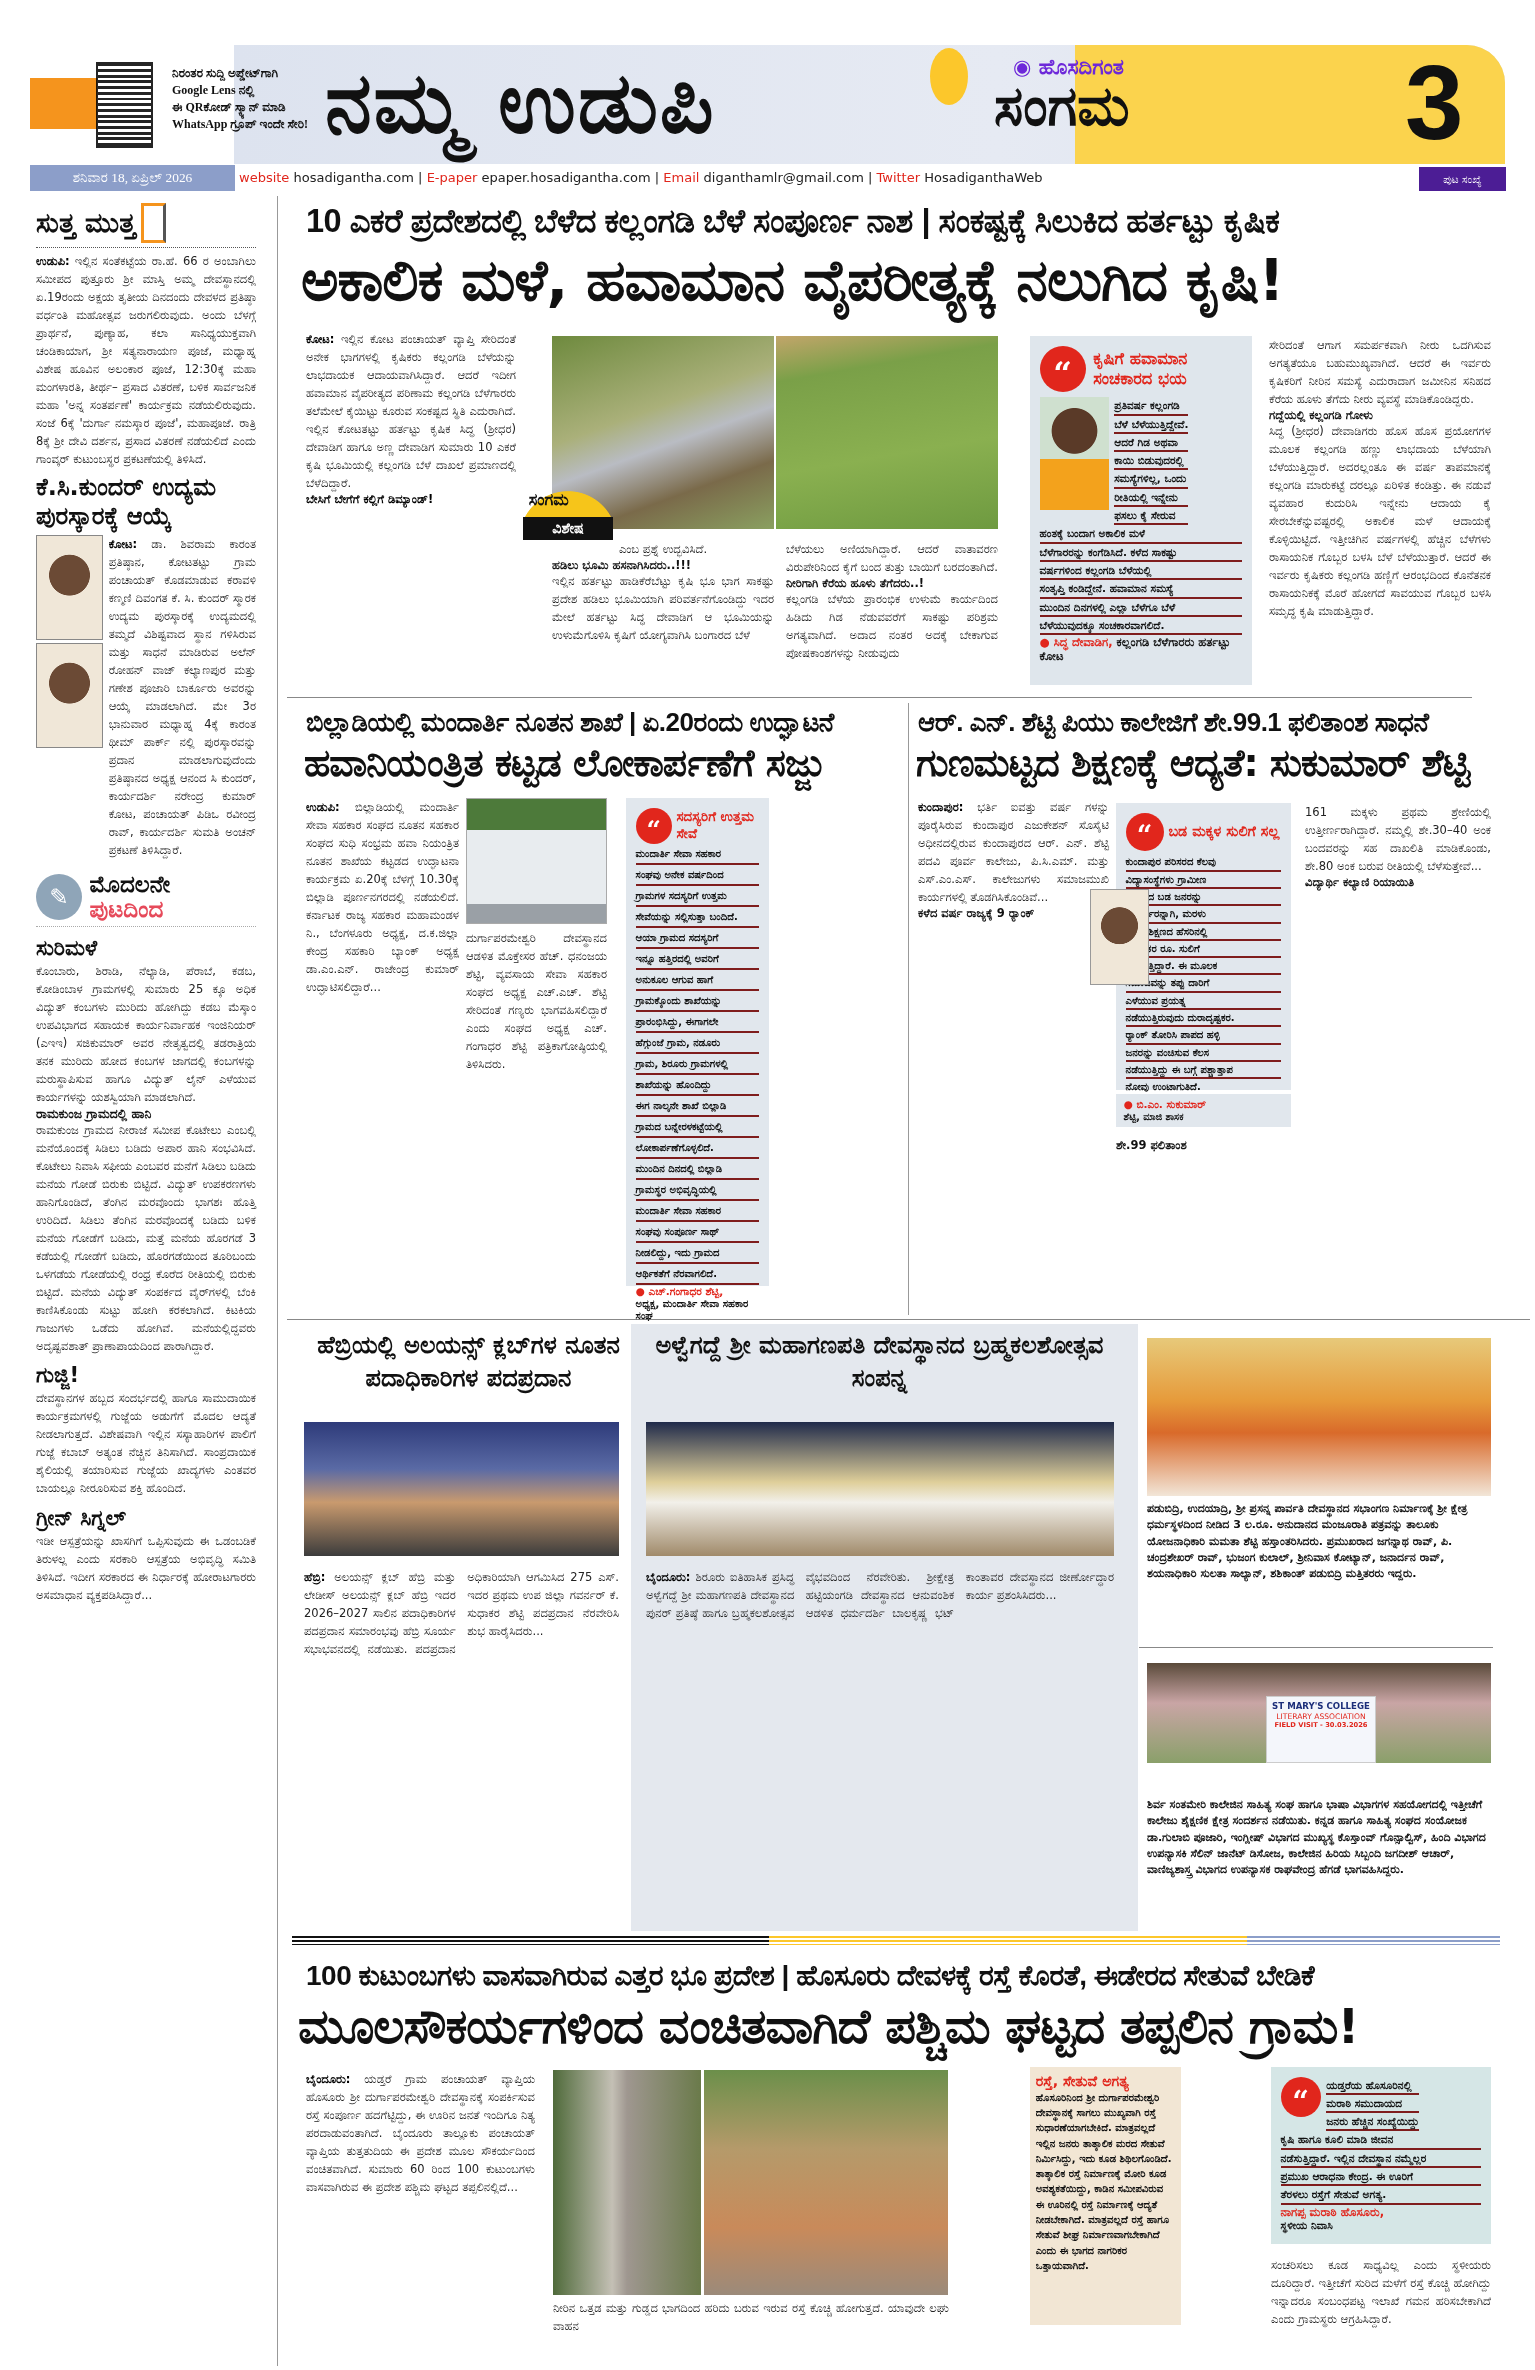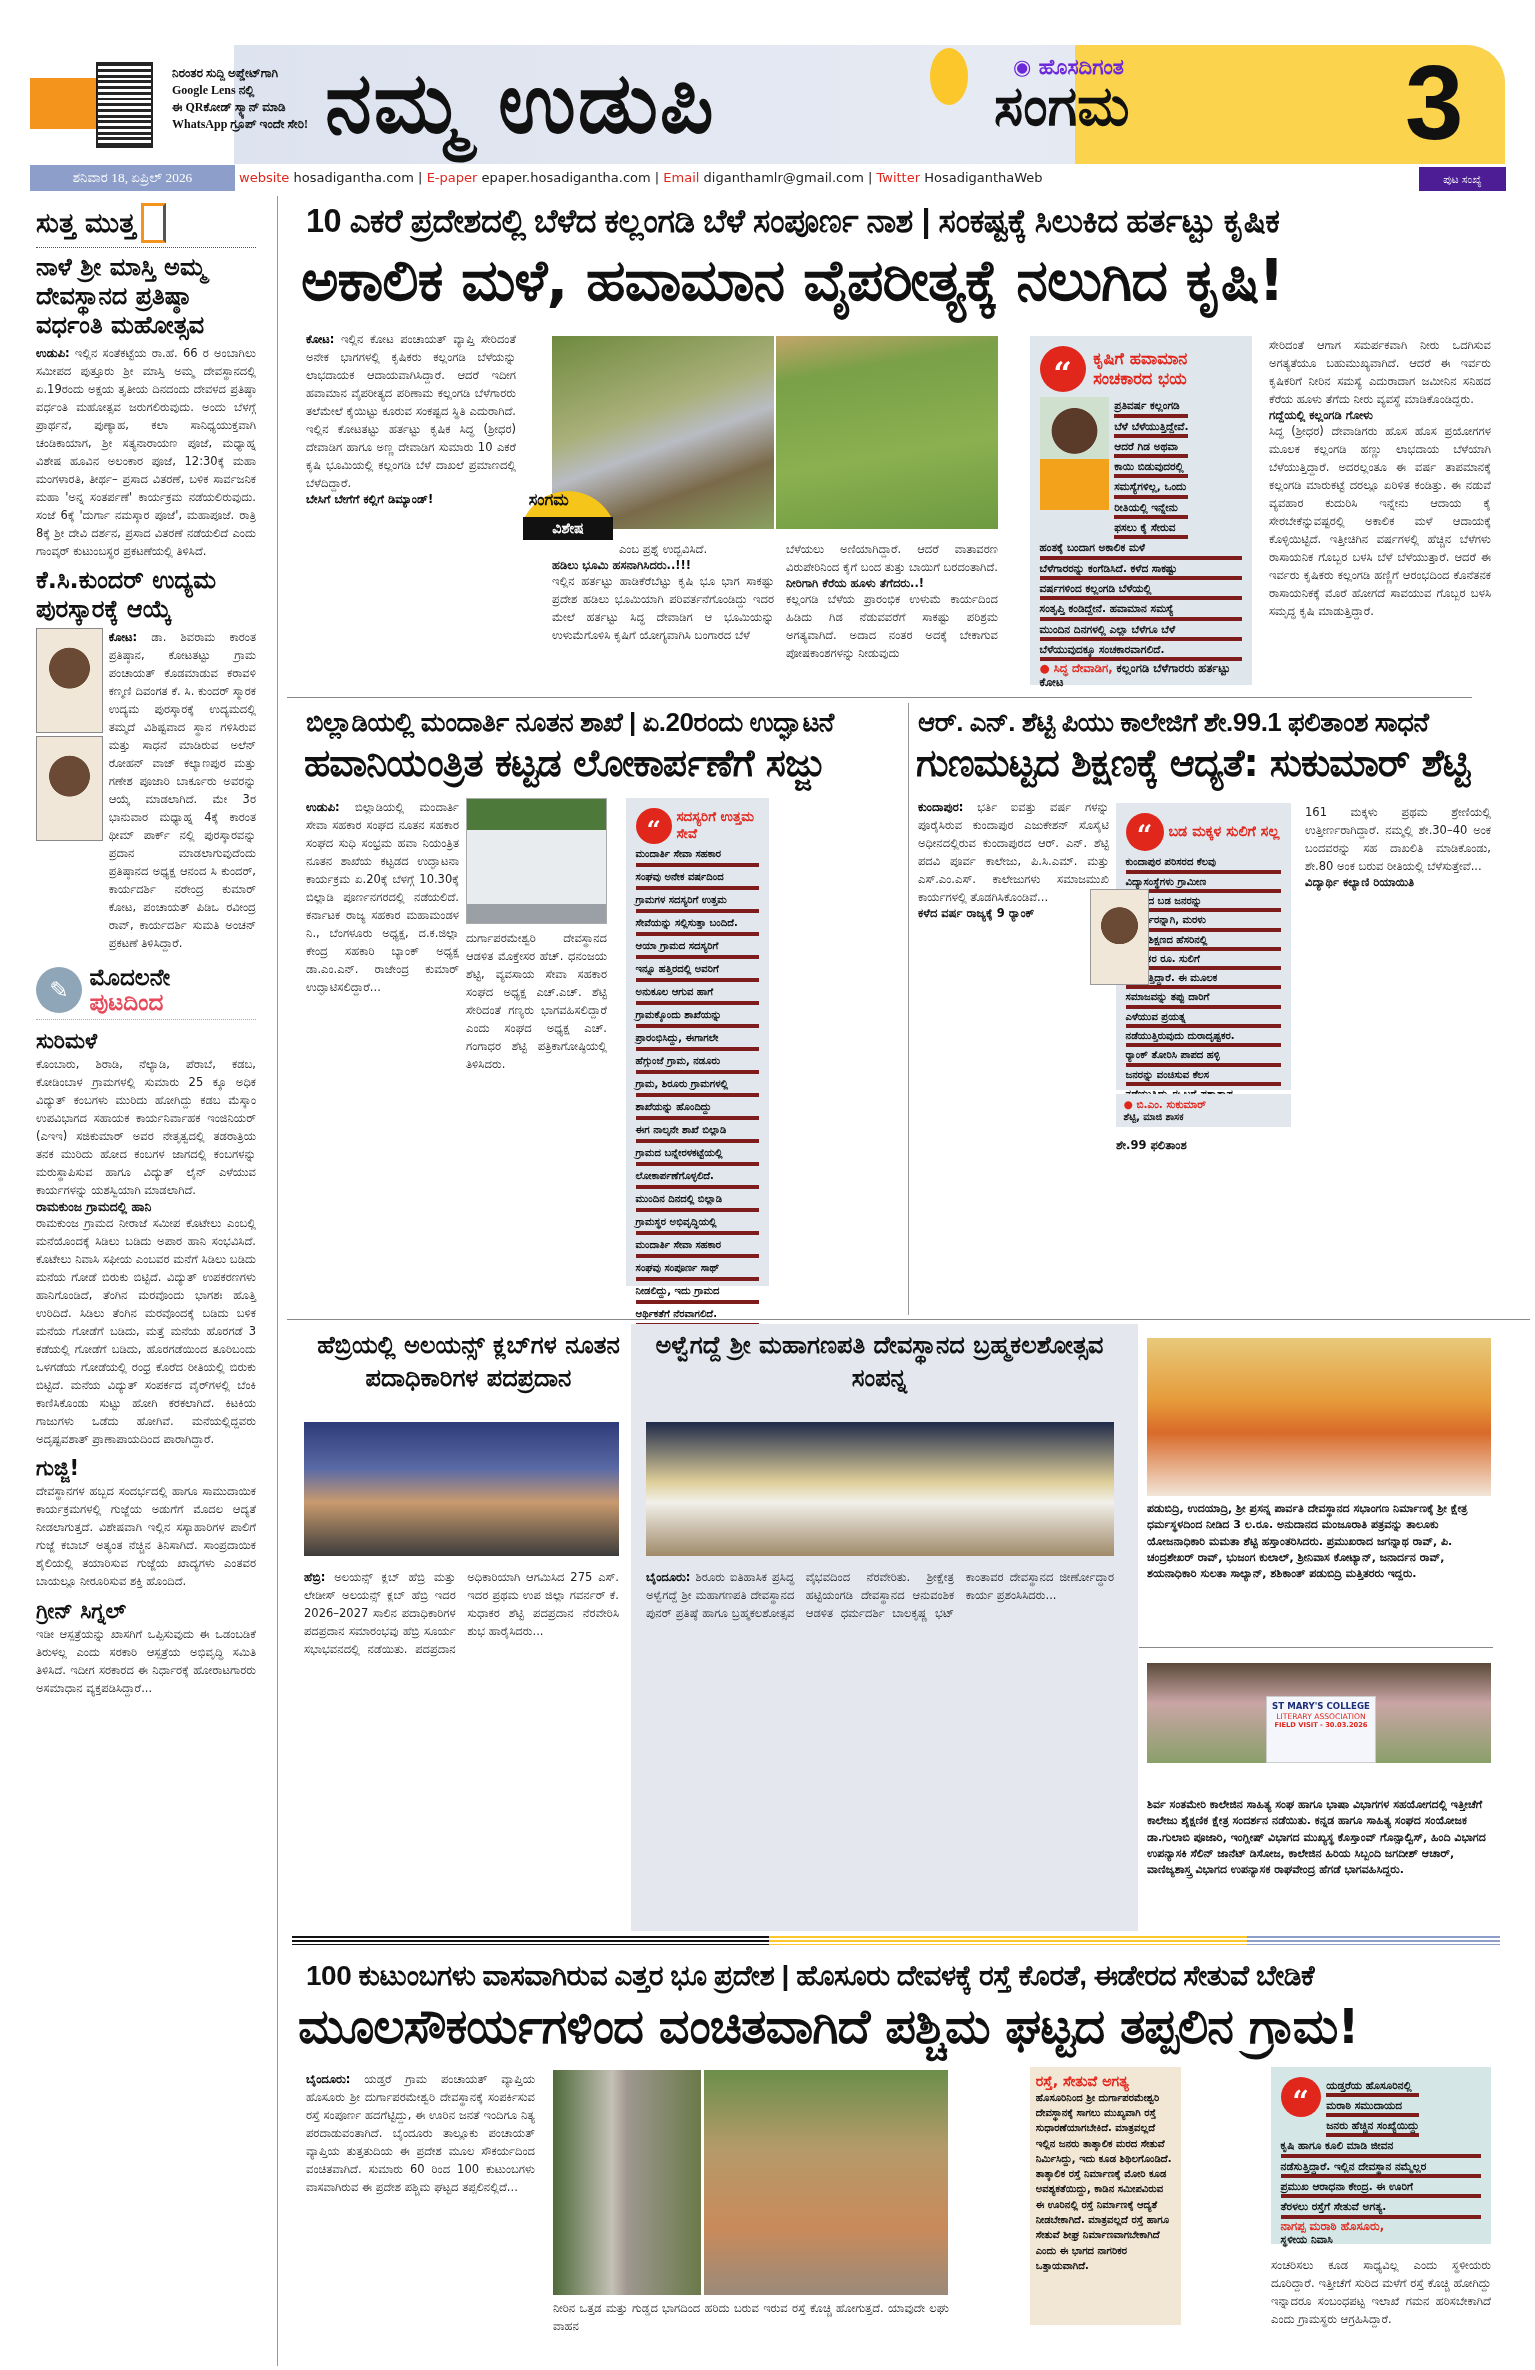--- a/index.html
+++ b/index.html
@@ -34,21 +34,21 @@
 .photo.person{background:radial-gradient(circle at 50% 38%,#6b4a35 0 28%,#f0e7d8 29% 100%)}
 .photo.group{background:linear-gradient(180deg,#2e3b7a 0%,#5a6aa5 35%,#c99a6e 60%,#3c3c3c 100%)}
 .photo.temple{background:linear-gradient(180deg,#e7c97a 0%,#e69a3a 40%,#d96a2a 60%,#f2e6d8 100%)}
 .photo.road{background:linear-gradient(180deg,#6b8f4a 0%,#b59a6a 35%,#c98a5a 70%,#9b8a7a 100%)}
 .photo.tree{background:linear-gradient(90deg,#4f6a3a 0%,#c4c0b5 40%,#9f9790 50%,#6a7a4a 100%)}
 .photo.building{background:linear-gradient(180deg,#4d7a3a 0 25%,#e8ecef 25% 85%,#9aa0a6 85%)}
 .quote-box{background:#dfe6ec;padding:9.6px}
 .quote-title{color:#e1261c;font-size:16.3px;font-weight:900;line-height:20px}
 .qicon{width:46px;height:46px;border-radius:50%;background:#e1261c;color:#fff;font-size:32.5px;font-weight:900;text-align:center;line-height:55px;flex:none;font-family:"DejaVu Serif",serif}
 .quote-body{font-size:11.5px;font-weight:bold;line-height:20px}
-.quote-body p{border-bottom:4px solid #7f1d1d}
+.quote-body p{border-bottom:2px solid #7f1d1d}
 .quote-author{color:#e1261c;font-size:12.4px;font-weight:bold}
 .caption{font-size:12px;font-weight:bold;line-height:19px}
 .stripe{height:9.6px}
 </style>
 </head>
 <body>
 
 <div class="abs masthead-bg"></div>
 <div class="abs mast-yellow"></div>
 <div class="abs orange-bar"></div>
@@ -82,21 +82,20 @@
 <div class="abs vline" style="left:277px;top:196px;height:2170px"></div>
 <div class="abs hline" style="left:287px;top:697px;width:1185px"></div>
 <div class="abs vline" style="left:908px;top:703px;height:612px"></div>
 <div class="abs hline" style="left:287px;top:1319px;width:1243px"></div>
 
 <div class="abs col-left">
   <div class="sm-logo">
     <span>ಸುತ್ತ ಮುತ್ತ</span>
     <span class="door"></span>
   </div>
-  <div class="lh">ನಾಳೆ ಶ್ರೀ ಮಾಸ್ತಿ ಅಮ್ಮ ದೇವಸ್ಥಾನದ ಪ್ರತಿಷ್ಠಾ ವರ್ಧಂತಿ ಮಹೋತ್ಸವ</div>
   <p class="body-txt" style="margin-top:3.8px"><b>ಉಡುಪಿ:</b> <span>ಇಲ್ಲಿನ ಸಂತೆಕಟ್ಟೆಯ ರಾ.ಹೆ. 66 ರ ಅಂಬಾಗಿಲು ಸಮೀಪದ ಪುತ್ತೂರು ಶ್ರೀ ಮಾಸ್ತಿ ಅಮ್ಮ ದೇವಸ್ಥಾನದಲ್ಲಿ ಏ.19ರಂದು ಅಕ್ಷಯ ತೃತೀಯ ದಿನದಂದು ದೇವಳದ ಪ್ರತಿಷ್ಠಾ ವರ್ಧಂತಿ ಮಹೋತ್ಸವ ಜರುಗಲಿರುವುದು. ಅಂದು ಬೆಳಗ್ಗೆ ಪ್ರಾರ್ಥನೆ, ಪುಣ್ಯಾಹ, ಕಲಾ ಸಾನಿಧ್ಯಯುಕ್ತವಾಗಿ ಚಂಡಿಕಾಯಾಗ, ಶ್ರೀ ಸತ್ಯನಾರಾಯಣ ಪೂಜೆ, ಮಧ್ಯಾಹ್ನ ವಿಶೇಷ ಹೂವಿನ ಅಲಂಕಾರ ಪೂಜೆ, 12:30ಕ್ಕೆ ಮಹಾ ಮಂಗಳಾರತಿ, ತೀರ್ಥ– ಪ್ರಸಾದ ವಿತರಣೆ, ಬಳಿಕ ಸಾರ್ವಜನಿಕ ಮಹಾ 'ಅನ್ನ ಸಂತರ್ಪಣೆ' ಕಾರ್ಯಕ್ರಮ ನಡೆಯಲಿರುವುದು. ಸಂಜೆ 6ಕ್ಕೆ 'ದುರ್ಗಾ ನಮಸ್ಕಾರ ಪೂಜೆ', ಮಹಾಪೂಜೆ. ರಾತ್ರಿ 8ಕ್ಕೆ ಶ್ರೀ ದೇವಿ ದರ್ಶನ, ಪ್ರಸಾದ ವಿತರಣೆ ನಡೆಯಲಿದೆ ಎಂದು ಗಾಂವ್ಕರ್ ಕುಟುಂಬಸ್ಥರ ಪ್ರಕಟಣೆಯಲ್ಲಿ ತಿಳಿಸಿದೆ.</span></p>
   <div class="lh">ಕೆ.ಸಿ.ಕುಂದರ್ ಉದ್ಯಮ ಪುರಸ್ಕಾರಕ್ಕೆ ಆಯ್ಕೆ</div>
   <div style="display:flex;gap:5.7px;margin-top:3.8px">
     <div style="flex:none;width:67px">
       <div class="photo person" style="height:105px;border:1px solid #888"></div>
       <div class="photo person" style="height:105px;border:1px solid #888;margin-top:2.9px"></div>
     </div>
     <p class="body-txt"><b>ಕೋಟ:</b> <span>ಡಾ. ಶಿವರಾಮ ಕಾರಂತ ಪ್ರತಿಷ್ಠಾನ, ಕೋಟತಟ್ಟು ಗ್ರಾಮ ಪಂಚಾಯತ್ ಕೊಡಮಾಡುವ ಕರಾವಳಿ ಕಣ್ಮಣಿ ದಿವಂಗತ ಕೆ. ಸಿ. ಕುಂದರ್ ಸ್ಮಾರಕ ಉದ್ಯಮ ಪುರಸ್ಕಾರಕ್ಕೆ ಉದ್ಯಮದಲ್ಲಿ ತಮ್ಮದೆ ವಿಶಿಷ್ಟವಾದ ಸ್ಥಾನ ಗಳಿಸಿರುವ ಮತ್ತು ಸಾಧನೆ ಮಾಡಿರುವ ಅಲೆನ್ ರೋಹನ್ ವಾಜ್ ಕಲ್ಯಾಣಪುರ ಮತ್ತು ಗಣೇಶ ಪೂಜಾರಿ ಬಾರ್ಕೂರು ಅವರನ್ನು ಆಯ್ಕೆ ಮಾಡಲಾಗಿದೆ. ಮೇ 3ರ ಭಾನುವಾರ ಮಧ್ಯಾಹ್ನ 4ಕ್ಕೆ ಕಾರಂತ ಥೀಮ್ ಪಾರ್ಕ್ ನಲ್ಲಿ ಪುರಸ್ಕಾರವನ್ನು ಪ್ರದಾನ ಮಾಡಲಾಗುವುದೆಂದು ಪ್ರತಿಷ್ಠಾನದ ಅಧ್ಯಕ್ಷ ಆನಂದ ಸಿ ಕುಂದರ್, ಕಾರ್ಯದರ್ಶಿ ನರೇಂದ್ರ ಕುಮಾರ್ ಕೋಟ, ಪಂಚಾಯತ್ ಪಿಡಿಒ ರವೀಂದ್ರ ರಾವ್, ಕಾರ್ಯದರ್ಶಿ ಸುಮತಿ ಅಂಚನ್ ಪ್ರಕಟಣೆ ತಿಳಿಸಿದ್ದಾರೆ.</span></p>
   </div>
   <div style="display:flex;align-items:center;gap:7.6px;margin-top:13.4px;border-bottom:1.9px dotted #aaa;padding-bottom:3.8px">

